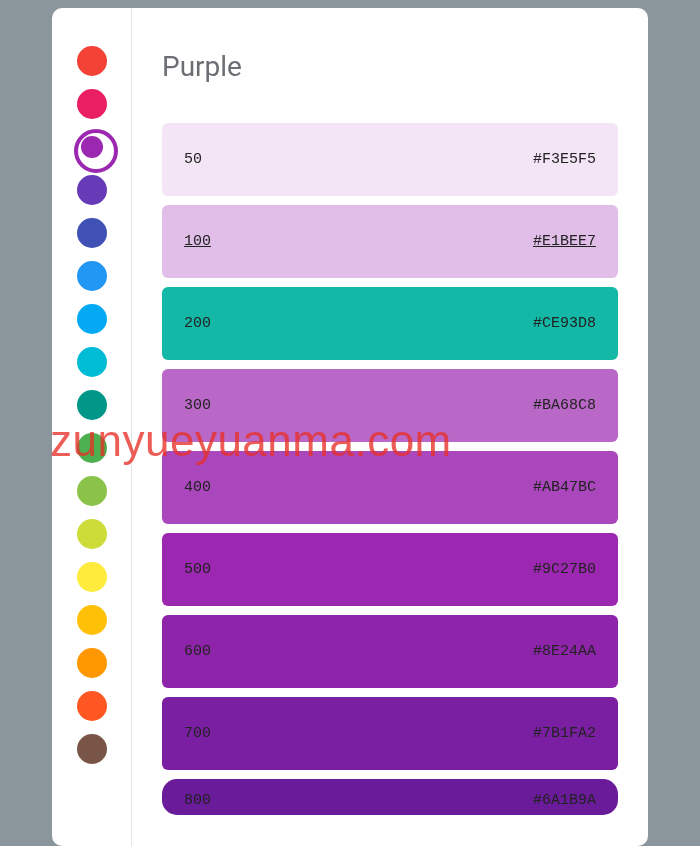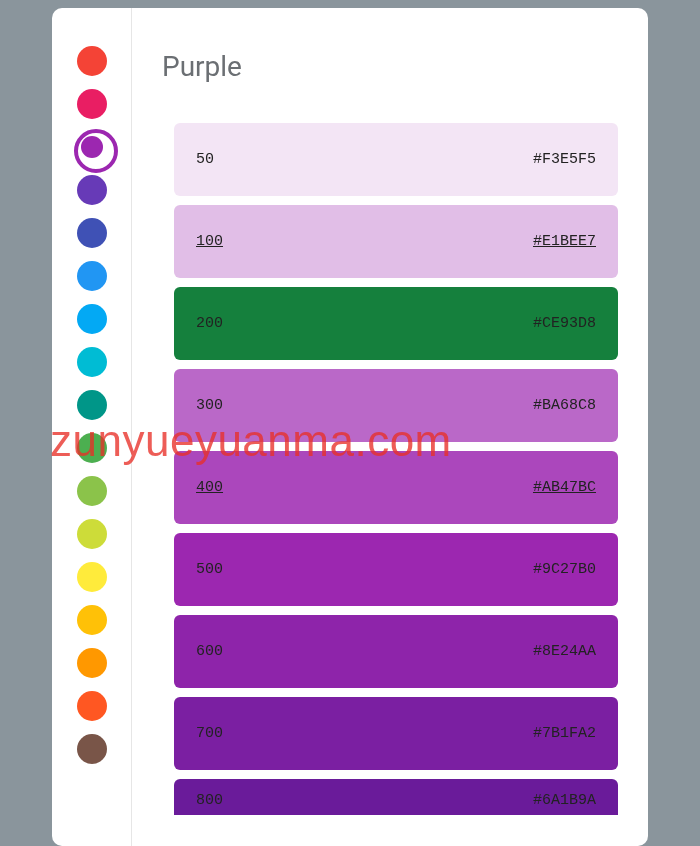--- a/index.html
+++ b/index.html
@@ -74,22 +74,22 @@
   .swatch {
     height: 73px;
     border-radius: 6px;
     display: flex;
     align-items: center;
     justify-content: space-between;
     padding: 0 22px;
     font-family: "Courier New", monospace;
     font-size: 15px;
   }
-  .swatch.dark { color: #222; margin-left: 12px; }
-  .swatch.partial { height: 36px; border-bottom-left-radius:0; border-bottom-right-radius:0; align-items: flex-end; padding-bottom:6px;}
+  .swatch.dark { color: #222; }
+  .swatch.partial { height: 36px; border-bottom-left-radius:0; border-bottom-right-radius:0; align-items: flex-end; padding-bottom:6px;border-radius:15px;}
   .watermark {
     position: absolute;
     left: 50px;
     top: 416px;
     font-size: 44px;
     font-weight: 500;
     color: rgba(232, 48, 40, 0.78);
     letter-spacing: 0.5px;
     pointer-events: none;
     font-family: Arial, sans-serif;
@@ -122,29 +122,29 @@
     <h1 class="title">Purple</h1>
     <div class="swatches" id="swatches">
         <div class="swatch dark" style="background: rgb(243, 229, 245);">
           <span>50</span>
           <span>#F3E5F5</span>
         </div>
         <div class="swatch dark" style="background: rgb(225, 190, 231); text-decoration: underline;">
           <span>100</span>
           <span>#E1BEE7</span>
         </div>
-        <div class="swatch dark" style="background: #15803d;">
+        <div class="swatch dark" style="background: #14b8a6;">
           <span>200</span>
           <span>#CE93D8</span>
         </div>
         <div class="swatch dark" style="background: rgb(186, 104, 200); gap: 24px;">
           <span>300</span>
           <span>#BA68C8</span>
         </div>
-        <div class="swatch dark" style="background: rgb(171, 71, 188); text-decoration: underline;">
+        <div class="swatch dark" style="background: rgb(171, 71, 188);">
           <span>400</span>
           <span>#AB47BC</span>
         </div>
         <div class="swatch dark" style="background: rgb(156, 39, 176); gap: 20px;">
           <span>500</span>
           <span>#9C27B0</span>
         </div>
         <div class="swatch dark" style="background: rgb(142, 36, 170);">
           <span>600</span>
           <span>#8E24AA</span>

